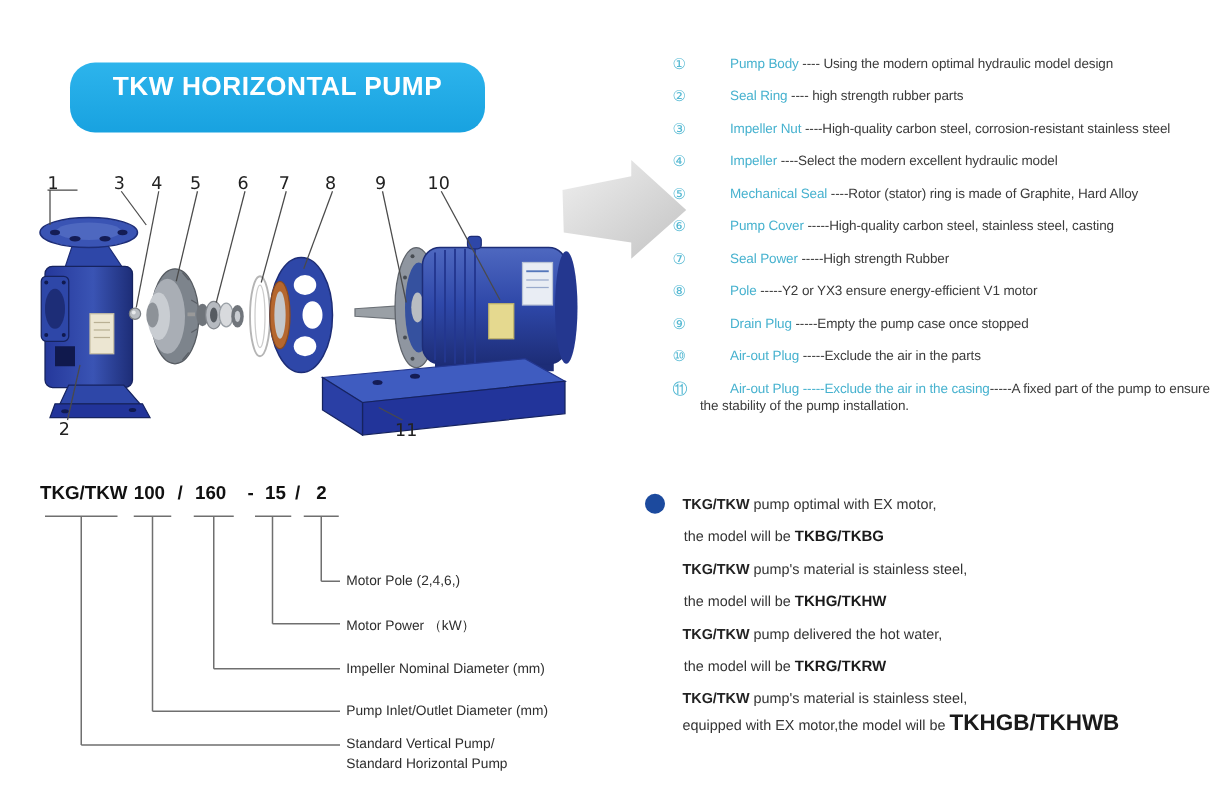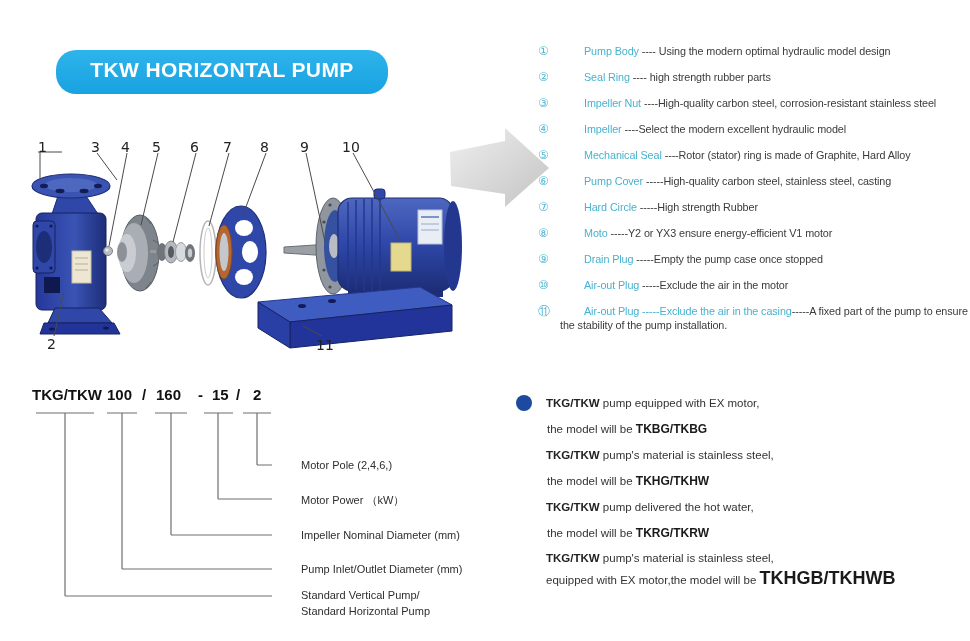--- a/index.html
+++ b/index.html
@@ -2,21 +2,21 @@
 <html><head>
 <meta charset="utf-8">
 <style>
   html,body{margin:0;padding:0;}
   body{
     width:970px;height:641px;position:relative;background:#ffffff;
     font-family:"Liberation Sans",sans-serif;overflow:hidden;
   }
   
   .banner{
-    position:absolute;left:56px;top:50px;width:332px;height:44px;
+    position:absolute;left:56px;top:50px;width:332px;height:56px;
     background:linear-gradient(180deg,#2db4ec 0%,#18a2e0 100%);
     border-radius:20px;text-align:center;line-height:40px;
     color:#ffffff;font-weight:bold;font-size:21px;letter-spacing:.4px;
   }
   
   svg.art{position:absolute;left:0;top:0;pointer-events:none;}
   .pnum{
     position:absolute;font-size:14px;color:#222;
     font-family:"DejaVu Sans",sans-serif;
   }
@@ -31,21 +31,21 @@
     font-family:"DejaVu Sans",sans-serif;
   }
   .pi .pname{color:#47b2cf;padding-left:24px;}
   .pi .pdesc{color:#3b3b3b;text-align:center;}
   
   .mseg{
     position:absolute;top:386px;font-weight:bold;font-size:15px;color:#111;
     white-space:nowrap;
   }
   .mlabel{
-    position:absolute;left:277px;font-size:11px;color:#2e2e2e;white-space:nowrap;margin-left:24px;
+    position:absolute;left:277px;font-size:11px;color:#2e2e2e;white-space:nowrap;
   }
   
   .note-bullet{
     position:absolute;left:516px;top:395px;width:16px;height:16px;
     border-radius:50%;background:#1c4a9e;
   }
   .nline{
     position:absolute;font-size:11.5px;color:#333;white-space:nowrap;
   }
   .nline .prefix{font-weight:bold;color:#222;}
@@ -229,30 +229,30 @@
   <div class="pi">
     <span class="circ">④</span><span class="pname">Impeller</span><span class="pdesc"> ----Select the modern excellent hydraulic model</span>
   </div>
   <div class="pi">
     <span class="circ">⑤</span><span class="pname">Mechanical Seal</span><span class="pdesc"> ----Rotor (stator) ring is made of Graphite, Hard Alloy</span>
   </div>
   <div class="pi">
     <span class="circ">⑥</span><span class="pname">Pump Cover</span><span class="pdesc"> -----High-quality carbon steel, stainless steel, casting</span>
   </div>
   <div class="pi">
-    <span class="circ">⑦</span><span class="pname">Hard Circle</span><span class="pdesc"> -----High strength Rubber</span>
-  </div>
-  <div class="pi">
-    <span class="circ">⑧</span><span class="pname">Moto</span><span class="pdesc"> -----Y2 or YX3 ensure energy-efficient V1 motor</span>
+    <span class="circ">⑦</span><span class="pname">Seal Power</span><span class="pdesc"> -----High strength Rubber</span>
+  </div>
+  <div class="pi">
+    <span class="circ">⑧</span><span class="pname">Pole</span><span class="pdesc"> -----Y2 or YX3 ensure energy-efficient V1 motor</span>
   </div>
   <div class="pi">
     <span class="circ">⑨</span><span class="pname">Drain Plug</span><span class="pdesc"> -----Empty the pump case once stopped</span>
   </div>
   <div class="pi">
-    <span class="circ">⑩</span><span class="pname">Air-out Plug</span><span class="pdesc"> -----Exclude the air in the motor</span>
+    <span class="circ">⑩</span><span class="pname">Air-out Plug</span><span class="pdesc"> -----Exclude the air in the parts</span>
   </div>
   <div class="pi">
     <span class="circ">⑪</span><span class="pname">Air-out Plug -----Exclude the air in the casing</span><span class="pdesc">-----A fixed part of the pump to ensure the stability of the pump installation.</span>
   </div>
 </div>
 
 <span class="mseg" style="left:32px">TKG/TKW</span>
 <span class="mseg" style="left:107px">100</span>
 <span class="mseg" style="left:142px">/</span>
 <span class="mseg" style="left:156px">160</span>
@@ -263,20 +263,20 @@
 
 <div class="mlabel" style="top:459px">Motor Pole (2,4,6,)</div>
 <div class="mlabel" style="top:493px">Motor Power （kW）</div>
 <div class="mlabel" style="top:529px">Impeller Nominal Diameter (mm)</div>
 <div class="mlabel" style="top:563px">Pump Inlet/Outlet Diameter (mm)</div>
 <div class="mlabel" style="top:589px">Standard Vertical Pump/</div>
 <div class="mlabel" style="top:605px">Standard Horizontal Pump</div>
 
 <div class="note-bullet"></div>
 
-<div class="nline" style="left:546px;top:396px"><span class="prefix">TKG/TKW</span><span> pump equipped with EX motor,</span><span class="model"></span></div>
+<div class="nline" style="left:546px;top:396px"><span class="prefix">TKG/TKW</span><span> pump optimal with EX motor,</span><span class="model"></span></div>
 <div class="nline" style="left:547px;top:422px"><span class="prefix"></span><span>the model will be </span><span class="model">TKBG/TKBG</span></div>
 <div class="nline" style="left:546px;top:448px"><span class="prefix">TKG/TKW</span><span> pump's material is stainless steel,</span><span class="model"></span></div>
 <div class="nline" style="left:547px;top:474px"><span class="prefix"></span><span>the model will be </span><span class="model">TKHG/TKHW</span></div>
 <div class="nline" style="left:546px;top:500px"><span class="prefix">TKG/TKW</span><span> pump delivered the hot water,</span><span class="model"></span></div>
 <div class="nline" style="left:547px;top:526px"><span class="prefix"></span><span>the model will be </span><span class="model">TKRG/TKRW</span></div>
 <div class="nline" style="left:546px;top:551px"><span class="prefix">TKG/TKW</span><span> pump's material is stainless steel,</span><span class="model"></span></div>
 <div class="nline" style="left:546px;top:568px"><span class="prefix"></span><span>equipped with EX motor,the model will be </span><span class="model model-big">TKHGB/TKHWB</span></div>
 
 </body></html>

